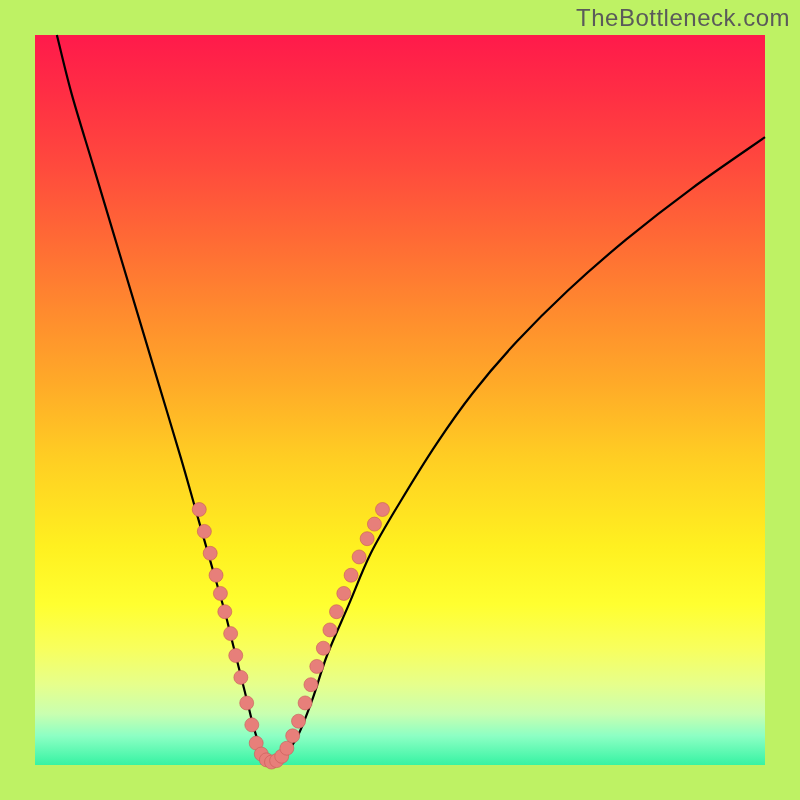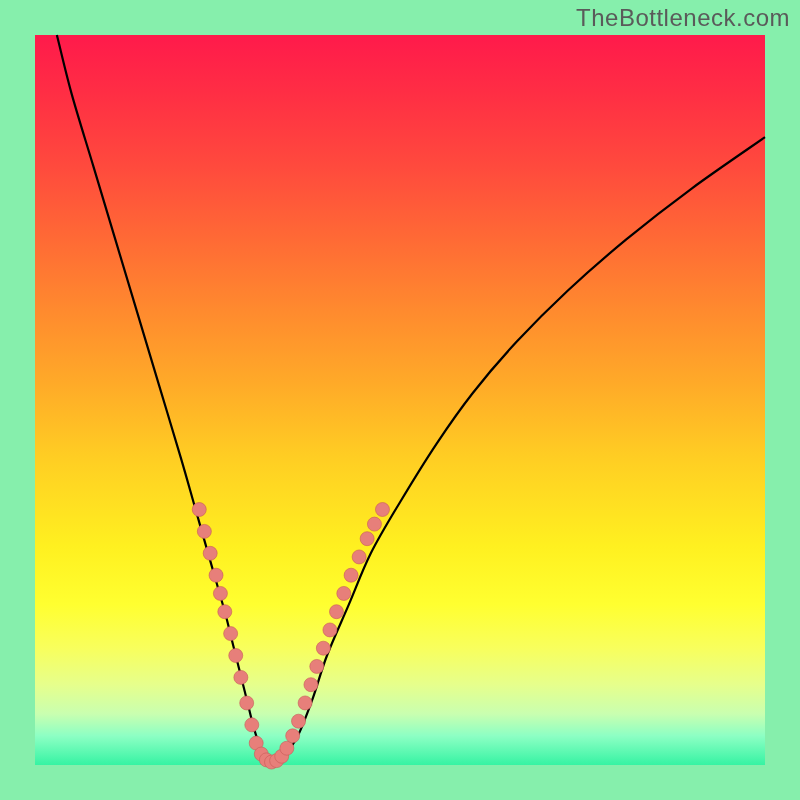--- a/index.html
+++ b/index.html
@@ -6,21 +6,21 @@
     margin: 0;
     padding: 0;
     width: 800px;
     height: 800px;
     overflow: hidden;
     font-family: Arial, Helvetica, sans-serif;
   }
   .frame {
     width: 800px;
     height: 800px;
-    background: #86efac;
+    background: #bef264;
     position: relative;
   }
   .watermark {
     position: absolute;
     top: 4px;
     right: 10px;
     color: #5a5a5a;
     font-size: 24px;
     font-weight: 500;
     letter-spacing: 0.5px;

